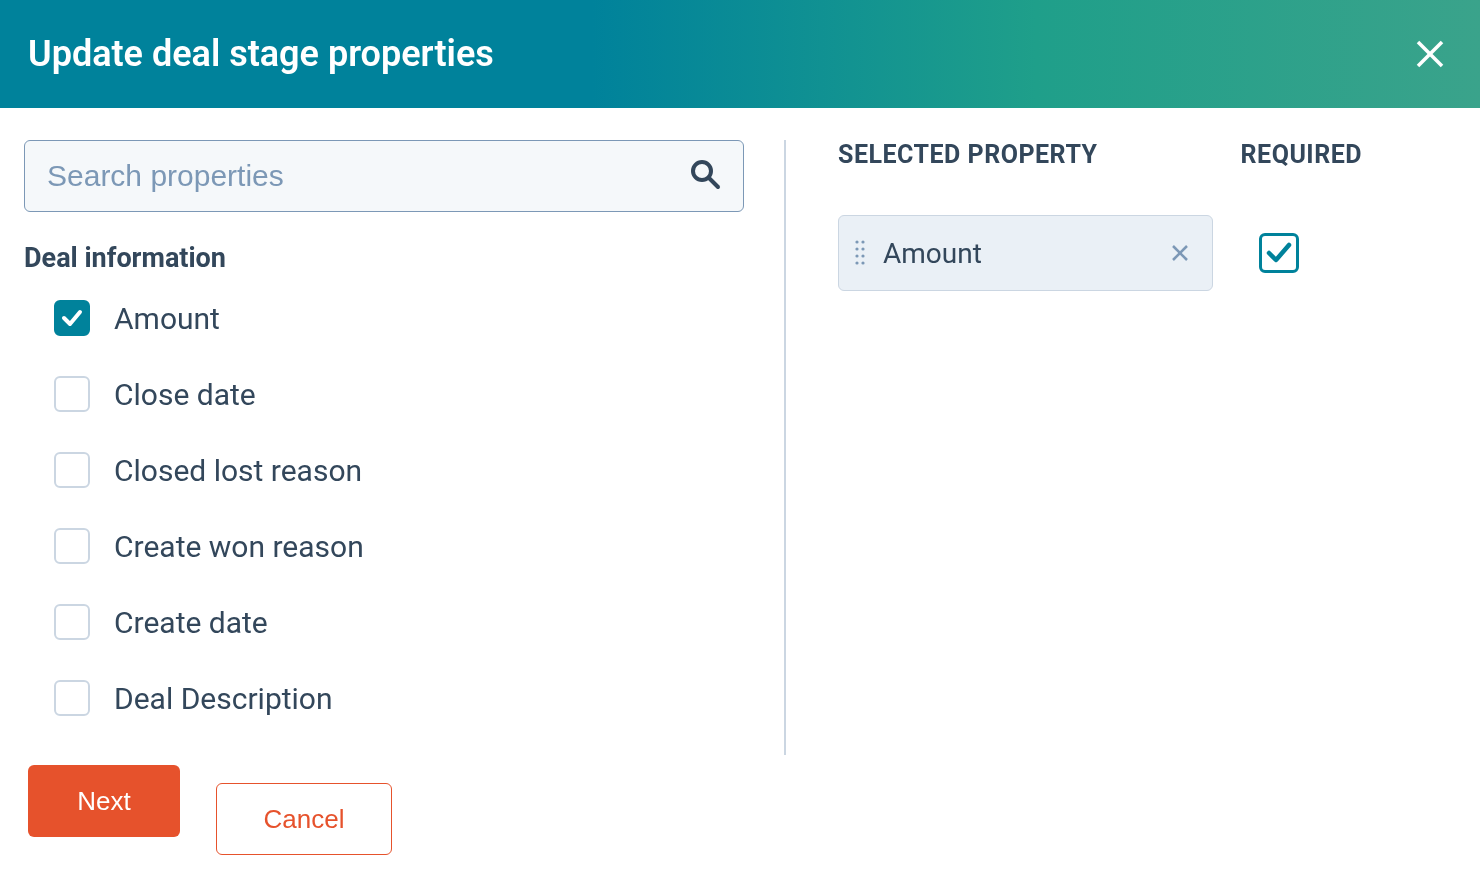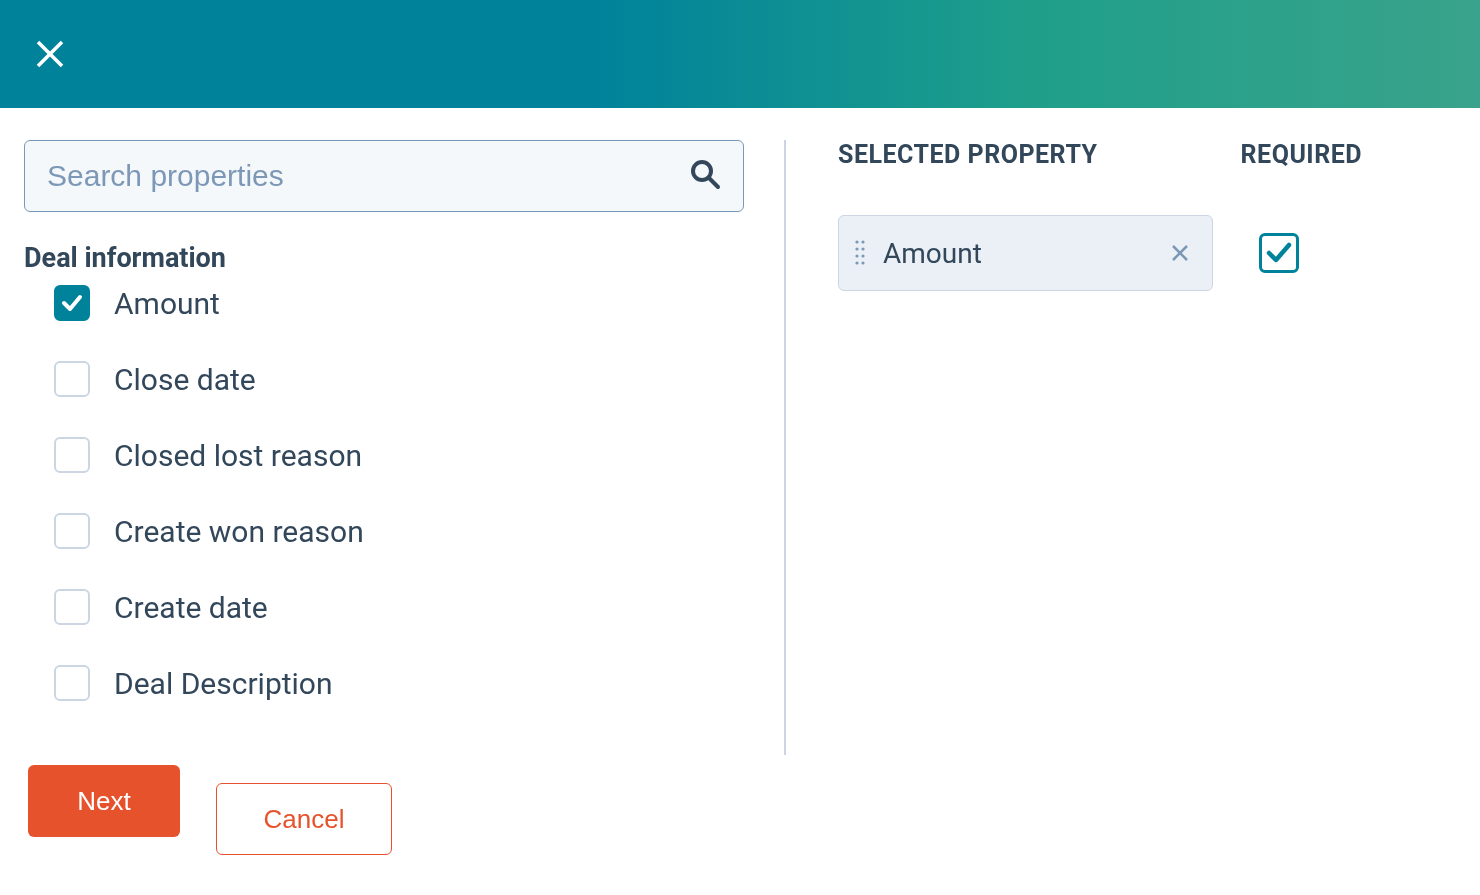--- a/index.html
+++ b/index.html
@@ -65,21 +65,21 @@
     color: #7c98b6;
     outline: none;
   }
   .search-input::placeholder { color: #7c98b6; }
   .search-icon { flex: 0 0 32px; }
 
   .section-title {
     font-size: 27px;
     font-weight: 700;
     color: #33475b;
-    margin-bottom: 11px;
+    margin-bottom: 26px;
   }
 
   .prop-list { padding-left: 30px; }
   .prop-item {
     display: flex;
     align-items: center;
     gap: 24px;
     margin-bottom: 40px;
   }
   .checkbox {
@@ -195,20 +195,21 @@
     color: #0091ae;
     font-size: 24px;
     font-weight: 600;
     cursor: pointer;
   }
 </style>
 </head>
 <body>
 
 <div class="header">
+  <div class="header-title">Update deal stage properties</div>
   <div class="close-btn">
     <svg width="32" height="32" viewBox="0 0 32 32" fill="none">
       <line x1="4" y1="4" x2="28" y2="28"></line>
       <line x1="28" y1="4" x2="4" y2="28"></line>
     </svg>
   </div>
 </div>
 
 <div class="body">
   <div class="left-col">

